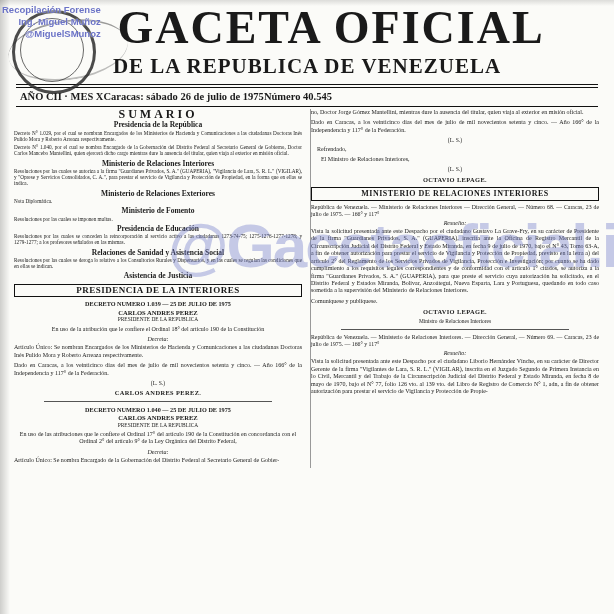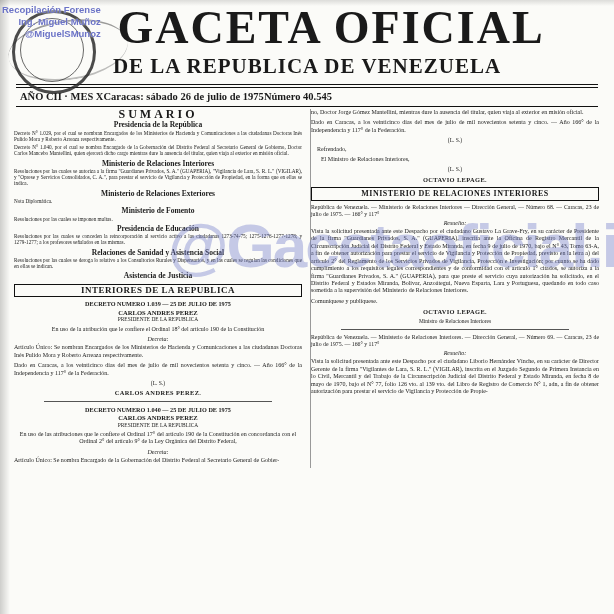--- a/index.html
+++ b/index.html
@@ -202,21 +202,21 @@
       <p class="sumario-entry">Resoluciones por las cuales se imponen multas.</p>
 
       <div class="sec-title">Presidencia de Educación</div>
       <p class="sumario-entry">Resoluciones por las cuales se conceden la reincorporación al servicio activo a las ciudadanas 1273-74-75; 1275-1276-1277-1278; y 1279-1277; a los profesores señalados en las mismas.</p>
 
       <div class="sec-title">Relaciones de Sanidad y Asistencia Social</div>
       <p class="sumario-entry">Resoluciones por las cuales se deroga lo relativo a los Consultorios Rurales y Dispensarios, y en las cuales se regulan las condiciones que en ellas se indican.</p>
 
       <div class="sec-title">Asistencia de Justicia</div>
 
-      <div class="boxhead">INTERIORES DE LA REPUBLICA</div>
+      <div class="boxhead">PRESIDENCIA DE LA INTERIORES</div>
 
       <div class="decreto-head">DECRETO NUMERO 1.039 — 25 DE JULIO DE 1975</div>
       <div class="center bold" style="font-size:6.6px;">CARLOS ANDRES PEREZ</div>
       <div class="center" style="font-size:5.4px;">PRESIDENTE DE LA REPUBLICA</div>
       <p class="body center" style="margin-top:2px;">En uso de la atribución que le confiere el Ordinal 18° del artículo 190 de la Constitución</p>
       <div class="res-word">Decreta:</div>
       <p class="body">Artículo Único: Se nombran Encargados de los Ministerios de Hacienda y Comunicaciones a las ciudadanas Doctoras Inés Pulido Mora y Roberto Arreaza respectivamente.</p>
       <p class="body">Dado en Caracas, a los veinticinco días del mes de julio de mil novecientos setenta y cinco. — Año 166° de la Independencia y 117° de la Federación.</p>
       <div class="ls">(L. S.)</div>
       <div class="sign">CARLOS ANDRES PEREZ.</div>

